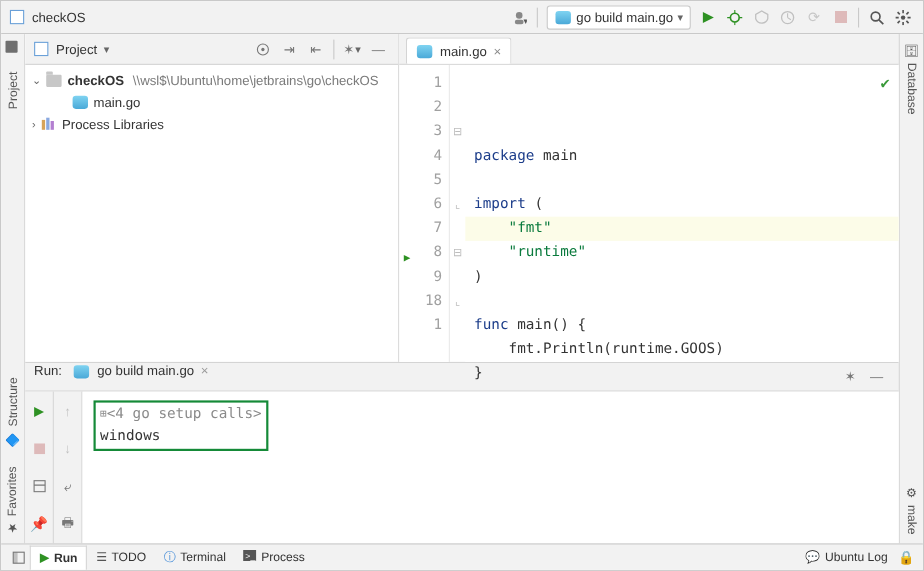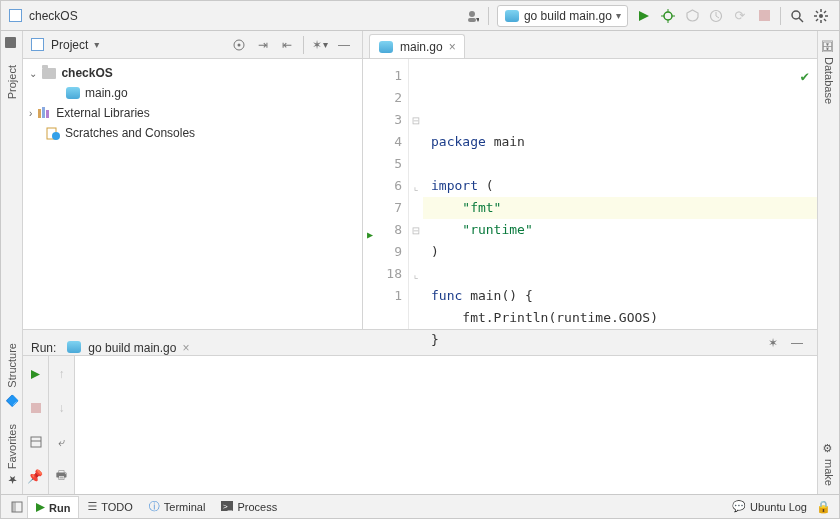--- a/index.html
+++ b/index.html
@@ -60,21 +60,21 @@
   .fold-col{width:14px;background:#fff;display:flex;flex-direction:column;padding-top:6px}
   .fold-col span{height:22px;display:flex;align-items:center;justify-content:center;color:#bdbdbd;font-size:10px}
   .kw{color:var(--kw)}
   .str{color:var(--str)}
   .id{color:#333}
   .fn{color:#333}
   .check{position:absolute;right:8px;top:6px;color:#3a9a3a;font-size:14px}
   .hl-line{position:absolute;left:0;right:0;height:22px;background:#fcfce8;z-index:0}
 
   .run-panel{height:165px;border-top:1px solid var(--border2);display:flex;flex-direction:column}
-  .run-head{height:26px;background:var(--panel-bg);display:flex;align-items:flex-end;padding:0 8px;border-bottom:1px solid var(--border2)}
+  .run-head{height:26px;background:var(--panel-bg);display:flex;align-items:flex-start;padding:0 8px;border-bottom:1px solid var(--border2)}
   .run-head .spacer{flex:1}
   .run-body{flex:1;display:flex;min-height:0}
   .run-ctrls{width:26px;background:var(--panel-bg);border-right:1px solid var(--border2);display:flex;flex-direction:column;align-items:center;padding:6px 0;gap:10px}
   .run-ctrls2{width:26px;background:var(--panel-bg);border-right:1px solid var(--border2);display:flex;flex-direction:column;align-items:center;padding:6px 0;gap:10px}
   .console{flex:1;background:#fff;padding:8px 10px;font-family:Consolas,monospace;font-size:13px;color:var(--run-out);position:relative}
   .console .hlbox{border:2px solid var(--hl-box);padding:1px 4px;display:inline-block;line-height:20px}
   .console .dimgo{color:#8a8a8a}
   .console .exit{margin-top:20px}
 
   .statusbar{position:absolute;left:0;right:0;bottom:0;height:24px;background:var(--panel-bg);border-top:1px solid var(--border);display:flex;align-items:center;padding:0 6px;font-size:11px}
@@ -224,46 +224,38 @@
               <span style="color:#777">—</span>
             </div>
         </div>
         <div class="tree">
           <div class="node">
             <span class="chev">⌄</span>
             <span class="icn">
                 <span class="folder-ic"></span>
               </span>
             <b>checkOS</b>
+            <span class="dim">\\wsl$\Ubuntu\home\jetbrains\go\checkOS</span>
           </div>
           <div class="node indent2">
             <span class="icn">
                 <span class="go-ic"></span>
               </span>
             <span>main.go</span>
           </div>
           <div class="node">
             <span class="chev">›</span>
             <span class="icn">
                 <svg width="14" height="14">
                   <rect x="1" y="3" width="3" height="9" fill="#d7a45a"></rect>
                   <rect x="5" y="1" width="3" height="11" fill="#8aa9e0"></rect>
                   <rect x="9" y="4" width="3" height="8" fill="#b37fd1"></rect>
                 </svg>
               </span>
-            <span>External Libraries</span>
-          </div>
-          <div class="node indent1" style="padding-left:16px">
-            <span class="icn">
-                <svg width="14" height="14">
-                  <rect x="1" y="2" width="9" height="11" fill="#fff" stroke="#d0a040"></rect>
-                  <circle cx="10" cy="10" r="4" fill="#34a0e8"></circle>
-                </svg>
-              </span>
-            <span>Scratches and Consoles</span>
+            <span>Process Libraries</span>
           </div>
         </div>
       </div>
 
       <div class="editor-pane">
         <div class="tabs-bar">
           <div class="tab">
             <span class="icn">
                 <span class="go-ic"></span>
               </span>
@@ -352,20 +344,24 @@
               <span style="color:#777">↓</span>
             </div>
           <div class="tbtn">
               <span style="color:#777">⤶</span>
             </div>
           <div class="tbtn">
               <span style="color:#777;font-size:12px">🖶</span>
             </div>
         </div>
         <div class="console">
+          <div class="hlbox">
+            <span class="dimgo" style="font-size:10px;vertical-align:top">⊞</span><span class="dimgo">&lt;4 go setup calls&gt;</span><br>
+            <span style="color:#333">windows</span>
+          </div>
         </div>
       </div>
     </div>
   </div>
 
   <div class="side-tabs right">
     <div class="vtab" style="transform:none">
         <span>🗄</span>
         <span>Database</span>
       </div>

